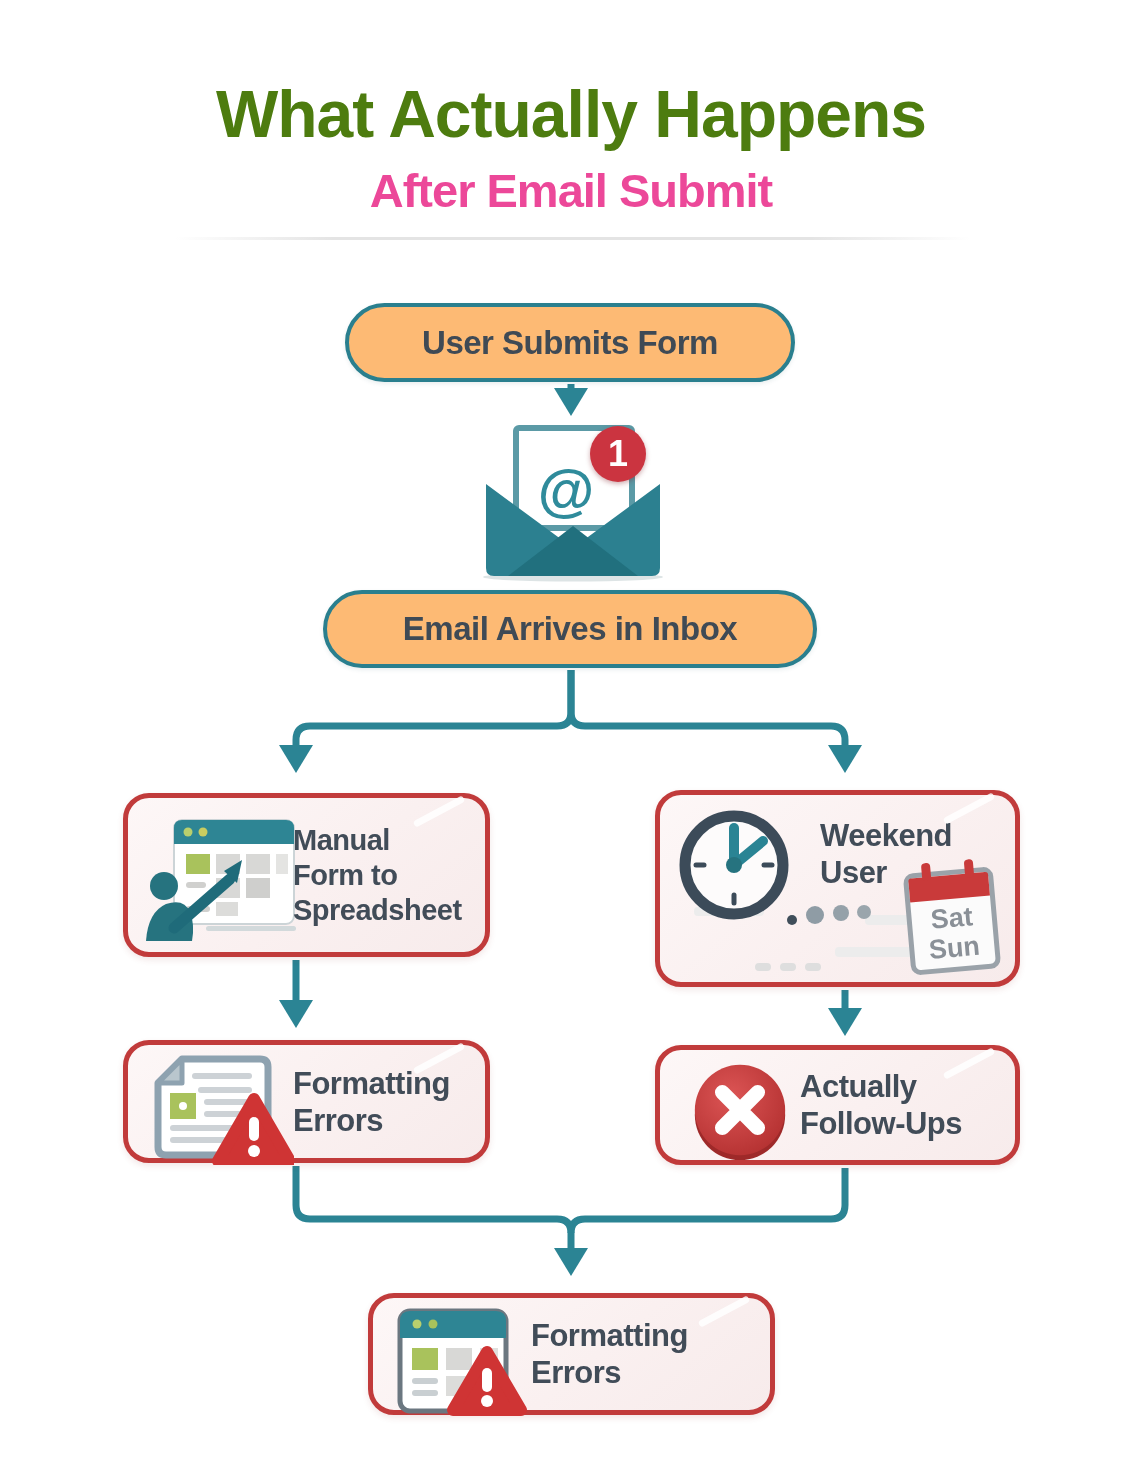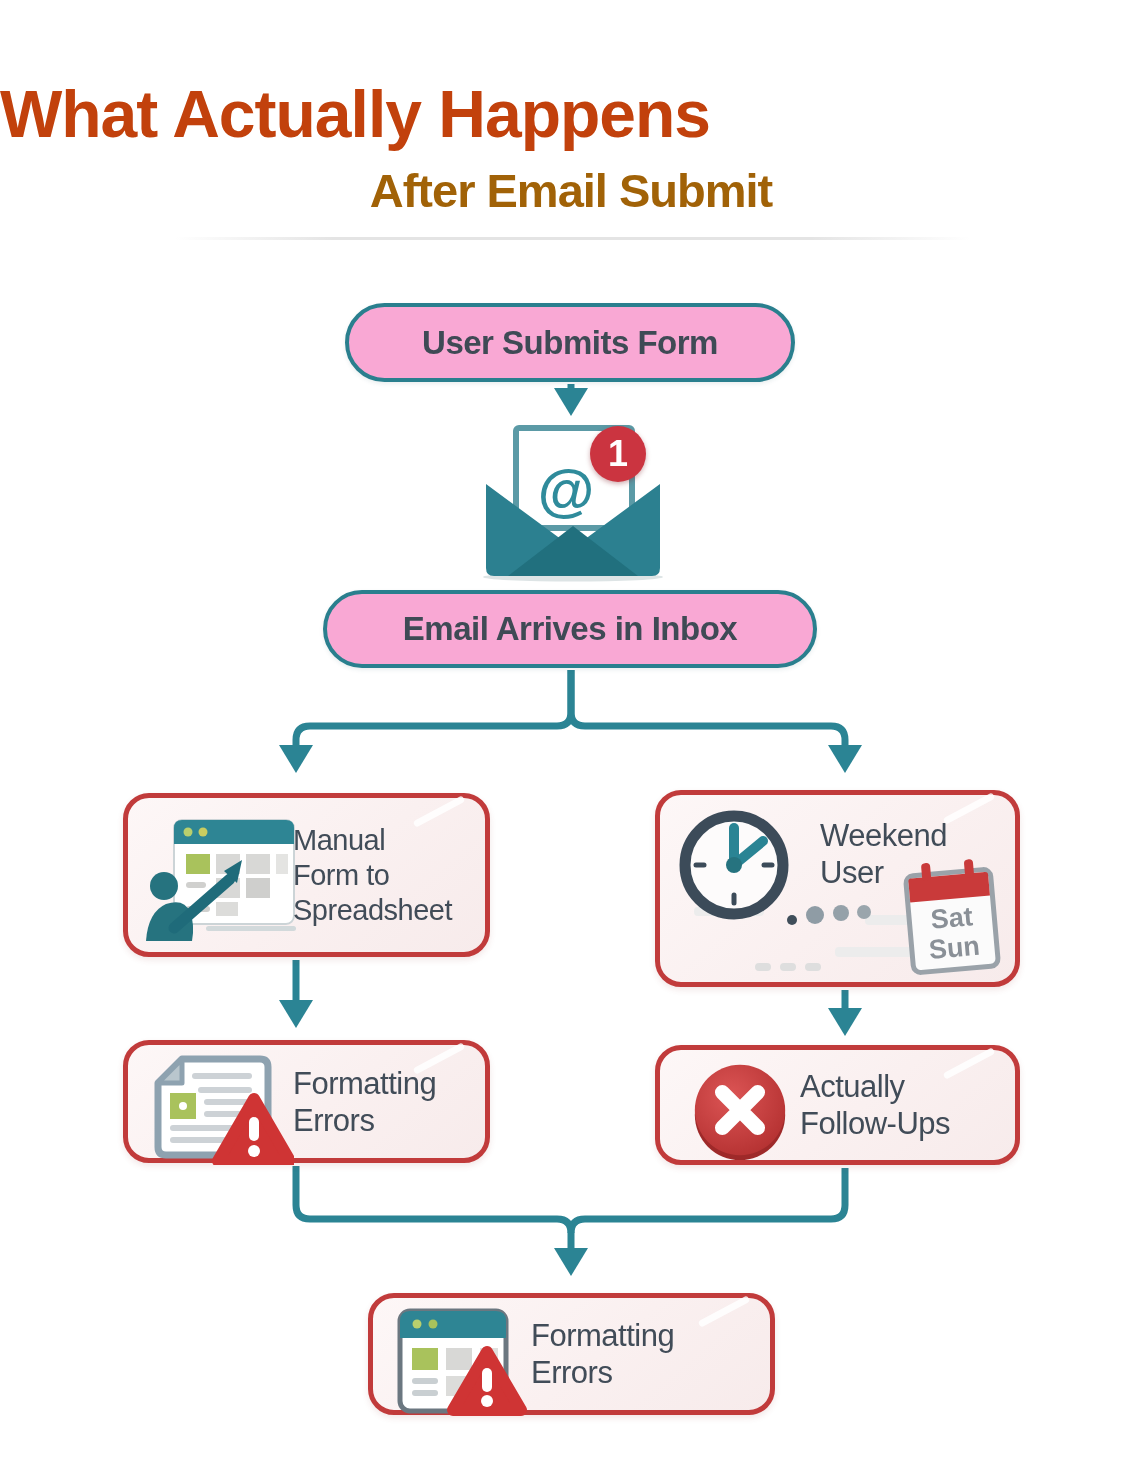--- a/index.html
+++ b/index.html
@@ -2,37 +2,37 @@
 <html><head>
 <meta charset="utf-8">
 <style>
   html,body{margin:0;padding:0;background:#ffffff;}
   .page{
     position:relative;width:1142px;height:1476px;background:#ffffff;
     font-family:"Liberation Sans",sans-serif;overflow:hidden;
   }
   
   .title{
-    position:absolute;top:80px;left:0;width:100%;text-align:left;
-    font-size:66px;font-weight:bold;color:#c2410c;letter-spacing:-1px;margin:0;line-height:1.05;
+    position:absolute;top:80px;left:0;width:100%;text-align:center;
+    font-size:66px;font-weight:bold;color:#4d7c0f;letter-spacing:-1px;margin:0;line-height:1.05;
   }
   .subtitle{
     position:absolute;top:166px;left:0;width:100%;text-align:center;
-    font-size:47px;font-weight:bold;color:#a16207;letter-spacing:-1px;margin:0;line-height:1.05;
+    font-size:47px;font-weight:bold;color:#ec4899;letter-spacing:-1px;margin:0;line-height:1.05;
   }
   .divider{
     position:absolute;top:237px;left:175px;width:795px;height:3px;
     background:linear-gradient(to right,rgba(230,230,230,0),#e4e4e4 20%,#e4e4e4 80%,rgba(230,230,230,0));
   }
   
   .connectors{position:absolute;top:0;left:0;z-index:0;}
   
   .pill{
     position:absolute;z-index:2;box-sizing:border-box;
-    border:4px solid #2a7f8e;border-radius:46px;background:#f9a8d4;
+    border:4px solid #2a7f8e;border-radius:46px;background:#fdba74;
     display:flex;align-items:center;justify-content:center;
     font-size:33px;font-weight:bold;color:#3f4a55;letter-spacing:-0.5px;
     box-shadow:0 2px 4px rgba(40,90,100,0.10);
   }
   #node-submit{left:345px;top:303px;width:450px;height:79px;}
   #node-inbox{left:323px;top:590px;width:494px;height:78px;text-align:right;}
   
   .envelope{position:absolute;left:478px;top:424px;width:190px;height:160px;z-index:2;}
   .envelope svg{position:absolute;top:0;left:0;}
   .at-symbol{
@@ -56,21 +56,21 @@
     content:"";position:absolute;right:18px;top:10px;width:56px;height:7px;
     background:rgba(255,255,255,0.85);transform:rotate(-28deg);border-radius:4px;
   }
   #box-manual{left:123px;top:793px;width:367px;height:164px;}
   #box-weekend{left:655px;top:790px;width:365px;height:197px;}
   #box-fmt1{left:123px;top:1040px;width:367px;height:123px;}
   #box-followups{left:655px;top:1045px;width:365px;height:120px;}
   #box-fmt2{left:368px;top:1293px;width:407px;height:122px;}
   .rbox .icon{position:absolute;}
   .rlabel{
-    position:absolute;font-weight:normal;color:#414c58;letter-spacing:-0.5px;
+    position:absolute;font-weight:bold;color:#414c58;letter-spacing:-0.5px;
     font-size:31px;line-height:1.2;
   }
   .rlabel span{display:block;}
   #box-manual .rlabel{left:165px;top:50%;transform:translateY(-50%);font-size:29px;}
   #box-weekend .rlabel{left:160px;top:22px;}
   #box-fmt1 .rlabel{left:165px;top:50%;transform:translateY(-50%);}
   #box-followups .rlabel{left:140px;top:50%;transform:translateY(-50%);}
   #box-fmt2 .rlabel{left:158px;top:50%;transform:translateY(-50%);}
   #box-manual .icon{left:16px;top:18px;}
   #box-weekend .icon{left:12px;top:8px;}

